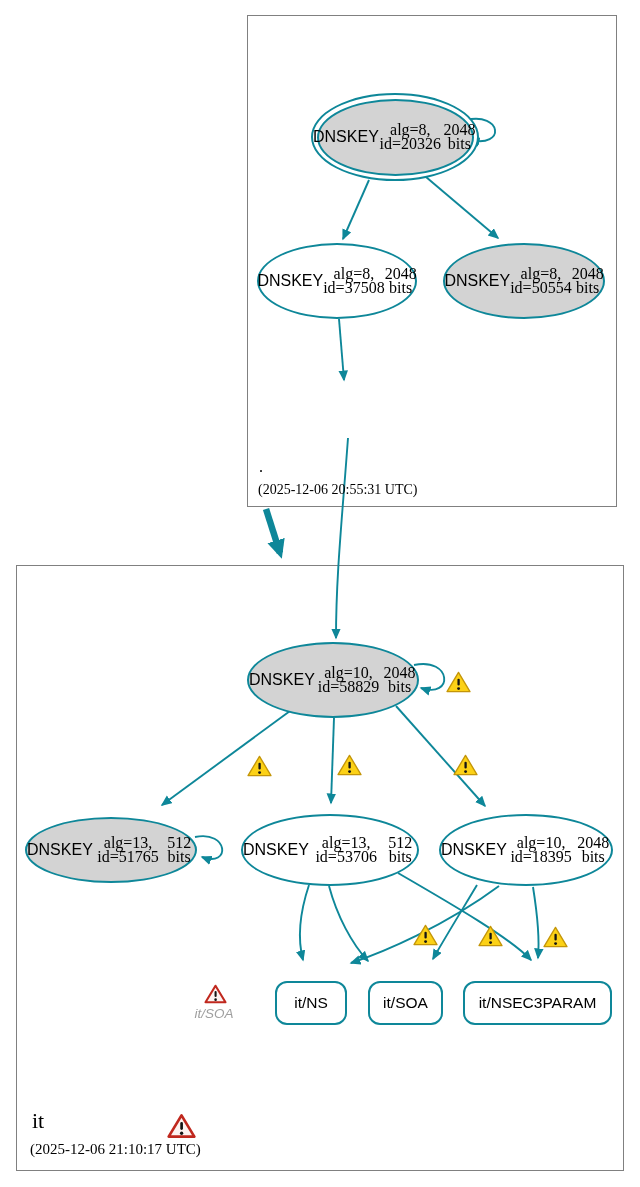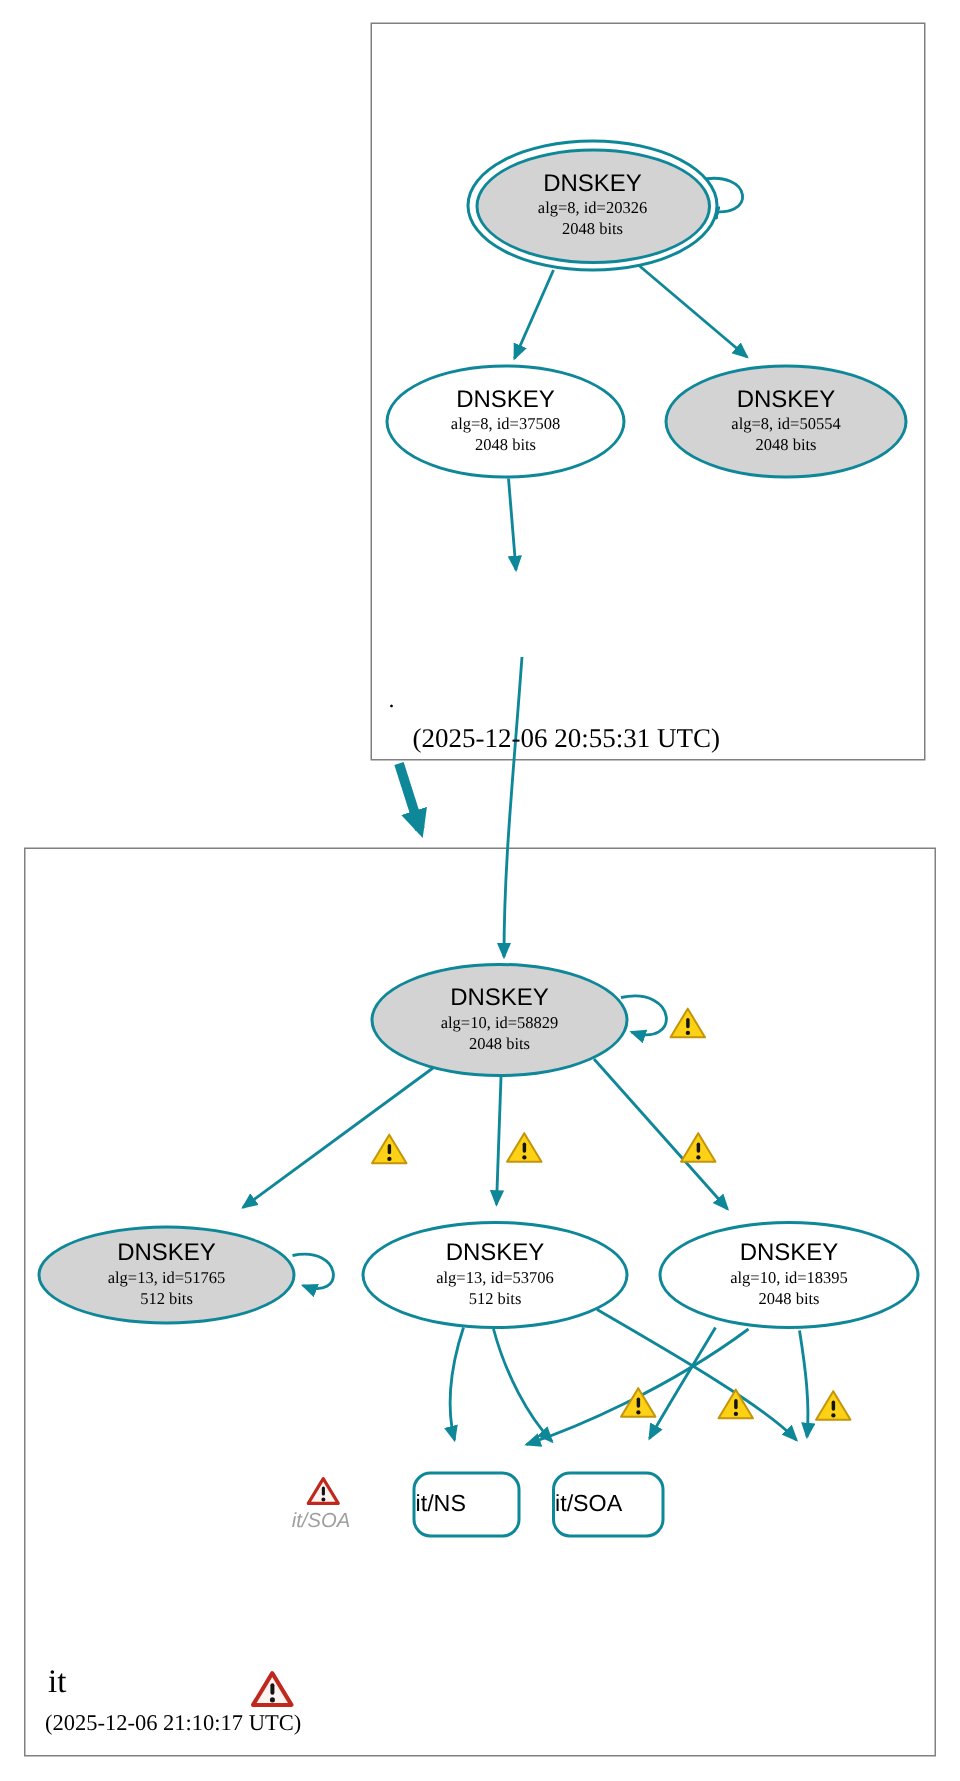--- a/index.html
+++ b/index.html
@@ -17,34 +17,34 @@
   .canvas{
     position:relative;width:640px;height:1187px;background:#fff;overflow:hidden;
     font-family:"Liberation Serif",serif;
   }
   .zone-box{position:absolute;border:1px solid var(--box-border);background:transparent}
   #edge-layer{position:absolute;left:0;top:0;width:640px;height:1187px;pointer-events:none}
   .edge{stroke:var(--secure-teal);stroke-width:1.9;fill:none}
   .edge-thick{stroke:var(--secure-teal);stroke-width:6.5;fill:none}
   .arrow-fill{fill:var(--secure-teal)}
   .node{
-    position:absolute;display:flex;flex-direction:column;align-items:center;justify-content:center;
+    position:absolute;display:flex;flex-direction:row;align-items:center;justify-content:center;
     text-align:center;border:2px solid var(--secure-teal);border-radius:50%;background:#fff;
   }
   .node.gray{background:var(--node-fill)}
   .node.double{background:#fff}
   .node.double::before{
     content:"";position:absolute;inset:3.5px;border:2px solid var(--secure-teal);
     border-radius:50%;background:var(--node-fill);z-index:0;
   }
   .node>*{position:relative;z-index:1}
   .node-title{font-family:"Liberation Sans",sans-serif;font-size:16px;line-height:18px;color:#000}
-  .node-sub{font-family:"Liberation Serif",serif;font-size:11px;line-height:14.5px;color:#000}
+  .node-sub{font-family:"Liberation Serif",serif;font-size:16px;line-height:14.5px;color:#000}
   .rrset{
-    position:absolute;display:flex;align-items:center;
+    position:absolute;display:flex;align-items:center;justify-content:center;
     border:2px solid var(--secure-teal);border-radius:12px;background:#fff;
     font-family:"Liberation Sans",sans-serif;font-size:15.5px;color:#000;
   }
   .icon{position:absolute}
   .warn-tri{fill:var(--warning-yellow);stroke:var(--warning-border);stroke-width:1.4;stroke-linejoin:round}
   .err-tri{fill:#fdf3f1;stroke:var(--error-red);stroke-width:2.4;stroke-linejoin:round}
   .excl{fill:#141414}
   .zone-label{position:absolute;font-family:"Liberation Serif",serif;color:#000}
   .muted-label{
     position:absolute;font-family:"Liberation Sans",sans-serif;font-style:italic;
@@ -104,21 +104,21 @@
   </div>
 
   <div class="node gray" style="left:443px;top:243px;width:162px;height:76px">
     <div class="node-title">DNSKEY</div>
     <div class="node-sub">alg=8, id=50554</div>
     <div class="node-sub">2048 bits</div>
   </div>
 
 
   <div class="zone-label" style="left:259px;top:458px;font-size:16px">.</div>
-  <div class="zone-label" style="left:275px;top:482px;font-size:18px">(2025-12-06 20:55:31 UTC)</div>
+  <div class="zone-label" style="left:258px;top:482px;font-size:14px">(2025-12-06 20:55:31 UTC)</div>
 
   <div class="node gray" style="left:247px;top:642px;width:172px;height:76px">
     <div class="node-title">DNSKEY</div>
     <div class="node-sub">alg=10, id=58829</div>
     <div class="node-sub">2048 bits</div>
   </div>
 
   <div class="node gray" style="left:25px;top:817px;width:172px;height:66px">
     <div class="node-title">DNSKEY</div>
     <div class="node-sub">alg=13, id=51765</div>
@@ -135,20 +135,23 @@
     <div class="node-title">DNSKEY</div>
     <div class="node-sub">alg=10, id=18395</div>
     <div class="node-sub">2048 bits</div>
   </div>
 
   <div class="rrset" style="left:275px;top:981px;width:72px;height:44px">
     <span>it/NS</span>
   </div>
   <div class="rrset" style="left:368px;top:981px;width:75px;height:44px">
     <span>it/SOA</span>
+  </div>
+  <div class="rrset" style="left:463px;top:981px;width:149px;height:44px">
+    <span>it/NSEC3PARAM</span>
   </div>
 
   <svg class="icon" style="left:446px;top:671px" width="25" height="22" viewBox="0 0 26 23">
     <polygon class="warn-tri" points="13,1.5 25,21.5 1,21.5"></polygon>
     <rect class="excl" x="11.9" y="8" width="2.4" height="7.2" rx="1.2"></rect>
     <circle class="excl" cx="13.1" cy="18.4" r="1.5"></circle>
   </svg>
   <svg class="icon" style="left:247px;top:755px" width="25" height="22" viewBox="0 0 26 23">
     <polygon class="warn-tri" points="13,1.5 25,21.5 1,21.5"></polygon>
     <rect class="excl" x="11.9" y="8" width="2.4" height="7.2" rx="1.2"></rect>

